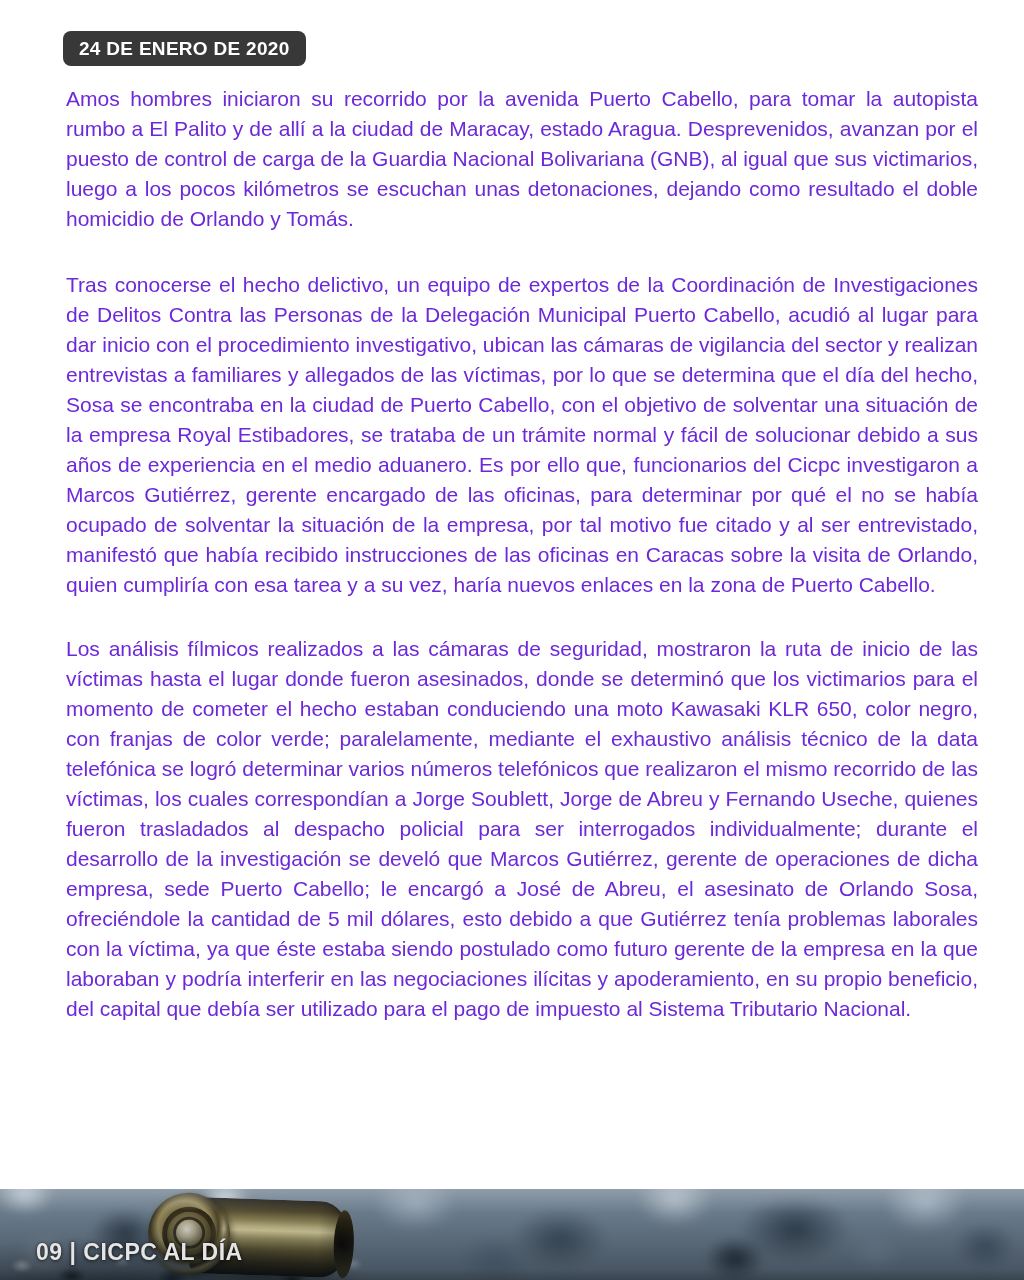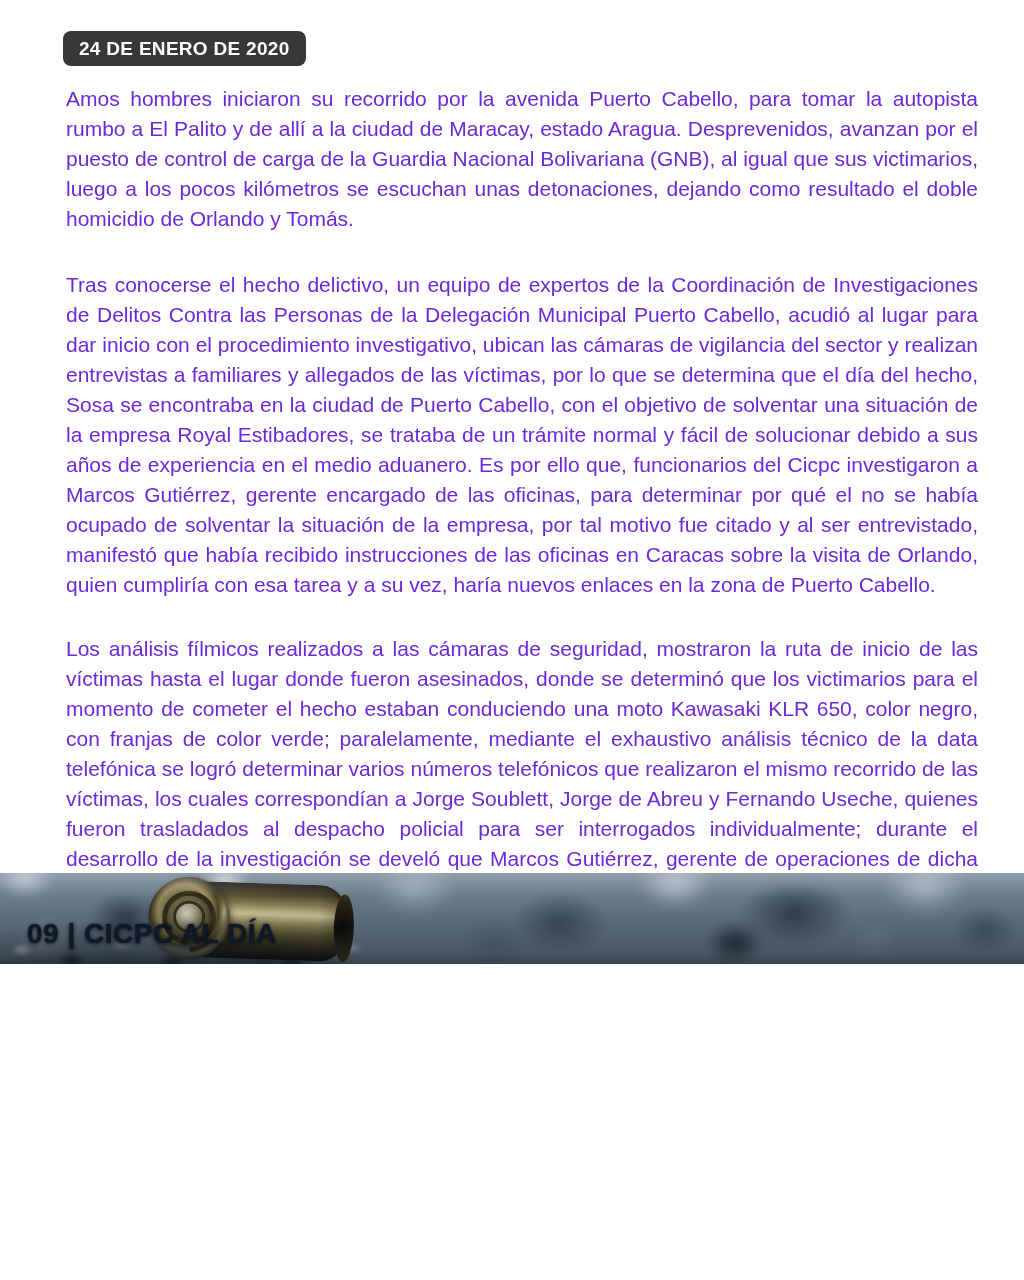--- a/index.html
+++ b/index.html
@@ -1,19 +1,19 @@
 <!DOCTYPE html>
 <html><head>
 <meta charset="utf-8">
 <style>
   * { margin:0; padding:0; box-sizing:border-box; }
   html,body { background:#ffffff; }
   .page {
     position:relative;
-    width:1024px; height:964px;
+    width:1024px; height:1280px;
     background:#ffffff;
     overflow:hidden;
     font-family:"Liberation Sans", sans-serif;
   }
   .content {
     position:absolute;
     left:66px; right:46px; top:0;
   }
   .badge-row { display:block; }
   .badge {
@@ -161,24 +161,24 @@
   .casing-primer {
     position:absolute;
     left:28px; top:27px;
     width:26px; height:26px;
     border-radius:50%;
     background:radial-gradient(circle at 40% 38%, #e2ddcb 0%, #b3ad95 35%, #7d7659 65%, #453e25 100%);
     box-shadow:0 0 0 3px rgba(15,12,5,0.6);
   }
   .footer-label {
     position:absolute;
-    left:27px; bottom:14px;
+    left:36px; bottom:14px;
     z-index:5;
-    color:#0f172a;
-    font-size:28px;
+    color:#e5e5e5;
+    font-size:23px;
     font-weight:bold;
     letter-spacing:0.5px;
     text-shadow:0 1px 4px rgba(0,0,0,0.65), 0 0 2px rgba(0,0,0,0.5);
   }
 </style>
 </head>
 <body>
 
 <div class="page">
   <div class="content">

